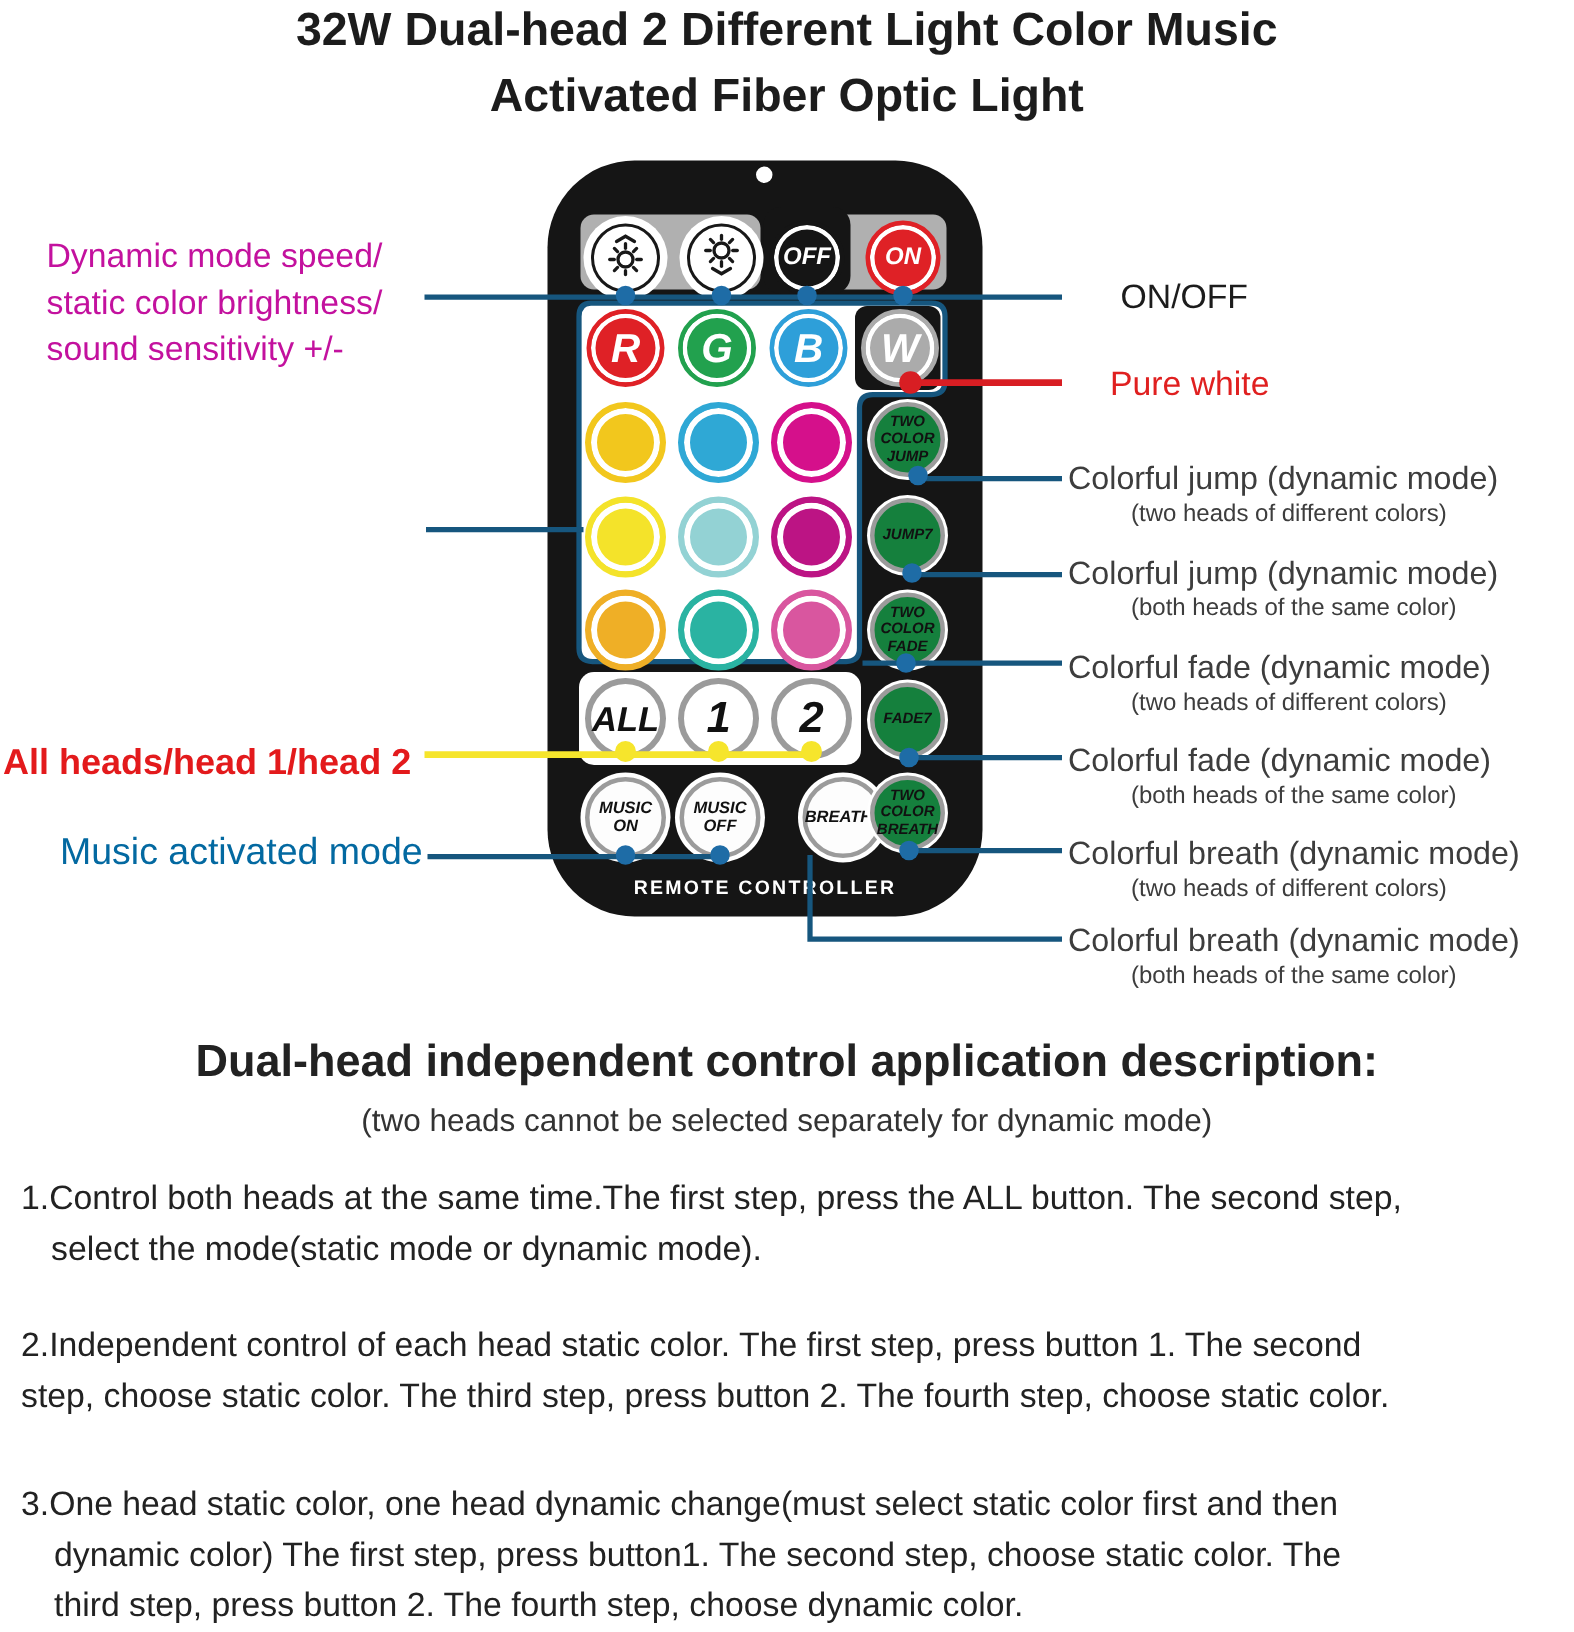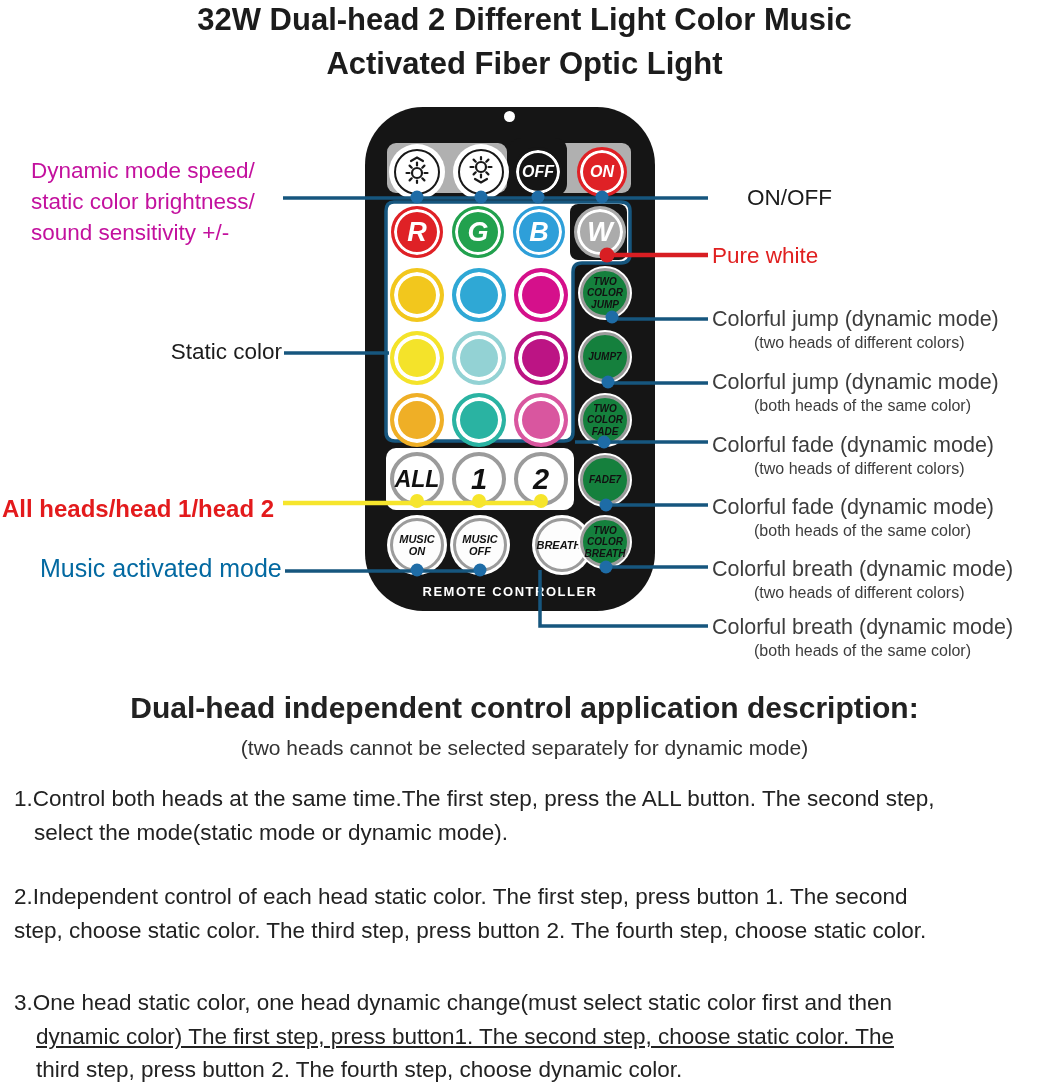--- a/index.html
+++ b/index.html
@@ -31,21 +31,21 @@
            font-size:10px;line-height:1.15;color:#111;}
   .remote-label{left:365px;top:584px;width:290px;text-align:center;color:#fff;font-size:13px;
                 font-weight:bold;letter-spacing:1.5px;z-index:3;}
   
   .ann{z-index:6;white-space:nowrap;}
   .ann-speed{left:31px;top:155px;font-size:22.5px;line-height:31px;color:#c3119e;}
   .ann-static{left:0;top:339px;width:282px;text-align:right;font-size:22.5px;color:#1c1c1c;}
   .ann-heads{left:2px;top:495px;font-size:24px;font-weight:bold;color:#e31a1c;}
   .ann-music{left:40px;top:554px;font-size:25px;color:#0369a1;}
   .ann-onoff{left:712px;top:185px;font-size:22.5px;color:#1c1c1c;margin-left:35px;}
-  .ann-white{left:712px;top:243px;font-size:22.5px;color:#e02020;}
+  .ann-white{left:740px;top:243px;font-size:22.5px;color:#e02020;}
   .mode-pair{left:712px;}
   .mode-title{font-size:21.5px;color:#3d3d3d;line-height:26px;}
   .mode-sub{font-size:16px;color:#3d3d3d;margin-left:42px;line-height:22px;}
   
   .desc-heading{left:0;top:691px;width:1049px;text-align:center;font-size:30px;font-weight:bold;color:#222;z-index:6;}
   .desc-note{left:0;top:736px;width:1049px;text-align:center;font-size:21px;color:#333;z-index:6;}
   .para-line{font-size:22.5px;color:#222;white-space:nowrap;z-index:6;}
 </style>
 </head>
 <body>
@@ -172,21 +172,20 @@
       <line x1="607" y1="255" x2="708" y2="255"></line>
     </g>
     <circle cx="607" cy="255" r="7.5" style="fill: rgb(216, 30, 35);"></circle>
   </svg>
 
   <div class="abs ann ann-speed">
     <div>Dynamic mode speed/</div>
     <div>static color brightness/</div>
     <div>sound sensitivity +/-</div>
   </div>
-  <div class="abs ann ann-static">Static color</div>
   <div class="abs ann ann-heads">All heads/head 1/head 2</div>
   <div class="abs ann ann-music">Music activated mode</div>
 
   <div class="abs ann ann-onoff">ON/OFF</div>
   <div class="abs ann ann-white">Pure white</div>
 
   <div class="abs ann mode-pair" style="top:306px;">
     <div class="mode-title">Colorful jump (dynamic mode)</div>
     <div class="mode-sub">(two heads of different colors)</div>
   </div>
@@ -214,16 +213,16 @@
   <div class="abs desc-heading">Dual-head independent control application description:</div>
   <div class="abs desc-note">(two heads cannot be selected separately for dynamic mode)</div>
 
   <div class="abs para-line" style="left:14px;top:786px;">1.Control both heads at the same time.The first step, press the ALL button. The second step,</div>
   <div class="abs para-line" style="left:34px;top:820px;">select the mode(static mode or dynamic mode).</div>
 
   <div class="abs para-line" style="left:14px;top:884px;">2.Independent control of each head static color. The first step, press button 1. The second</div>
   <div class="abs para-line" style="left:14px;top:918px;">step, choose static color. The third step, press button 2. The fourth step, choose static color.</div>
 
   <div class="abs para-line" style="left:14px;top:990px;">3.One head static color, one head dynamic change(must select static color first and then</div>
-  <div class="abs para-line" style="left:36px;top:1024px;text-decoration:underline;">dynamic color) The first step, press button1. The second step, choose static color. The</div>
+  <div class="abs para-line" style="left:36px;top:1024px;">dynamic color) The first step, press button1. The second step, choose static color. The</div>
   <div class="abs para-line" style="left:36px;top:1057px;">third step, press button 2. The fourth step, choose dynamic color.</div>
 
 </div>
 
 </body></html>

